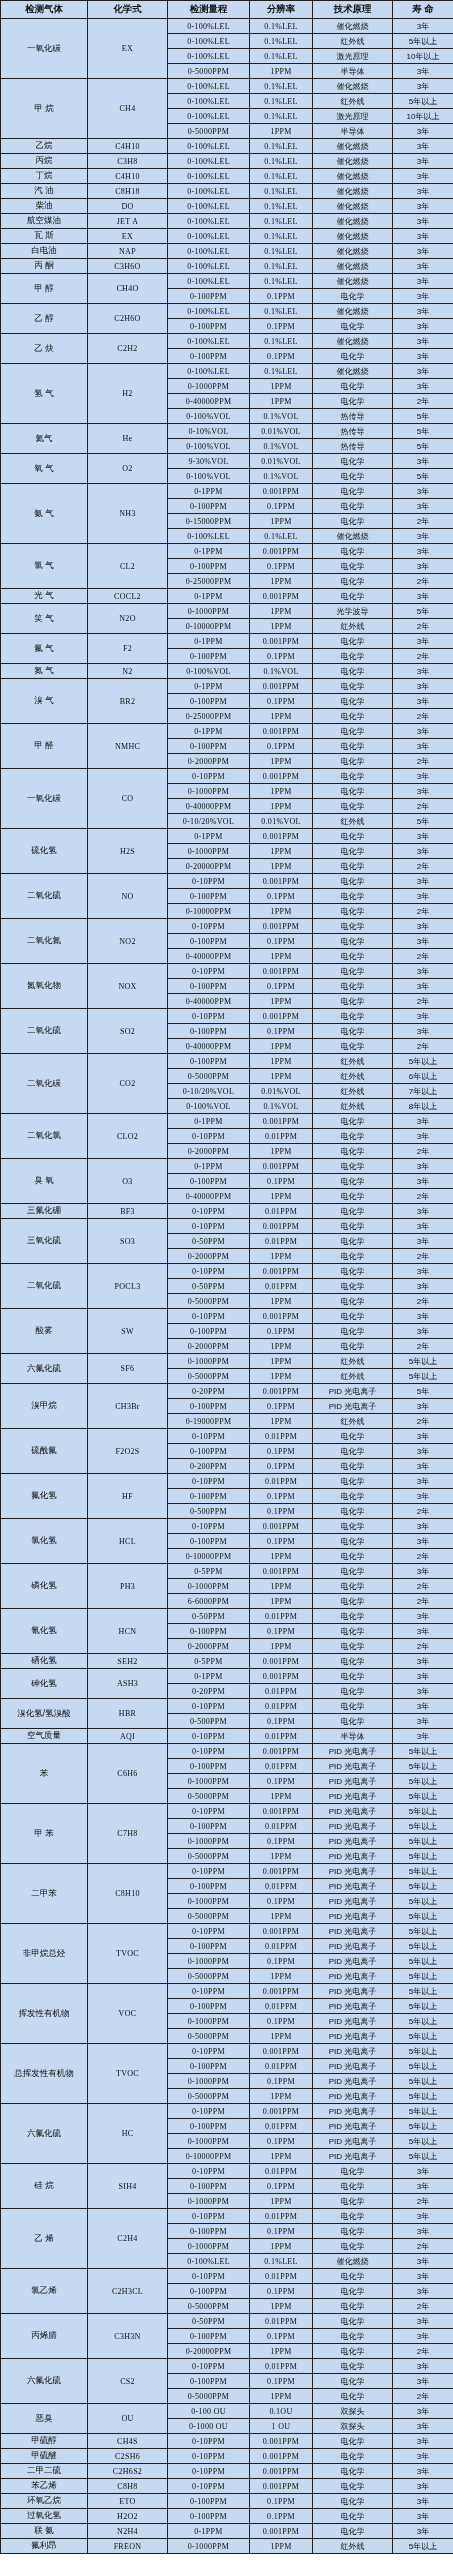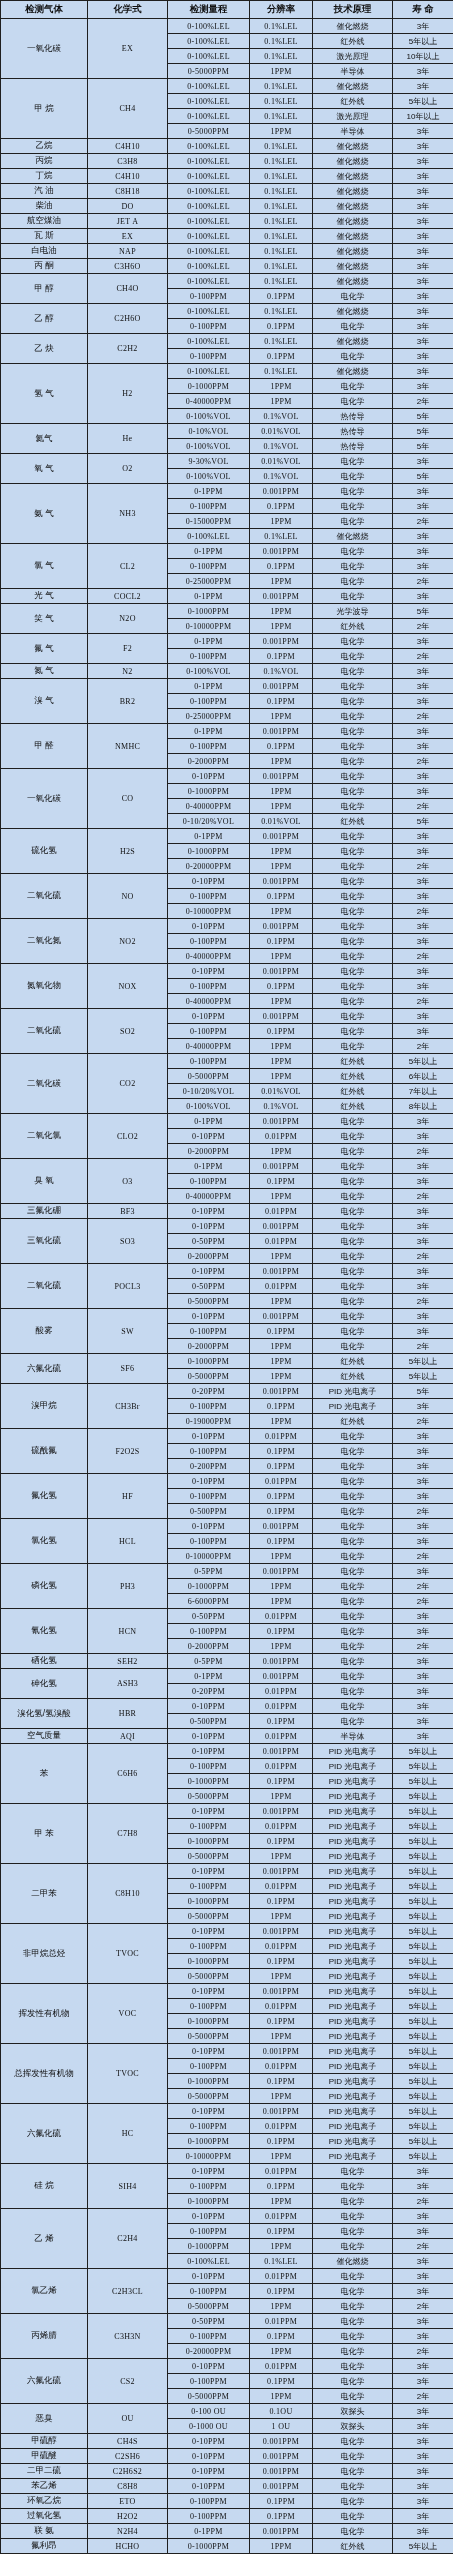--- a/index.html
+++ b/index.html
@@ -1212,21 +1212,21 @@
       <tr class="data-row group-start">
         <td rowspan="1" class="gas-cell">联 氨</td>
         <td rowspan="1" class="formula-cell">N2H4</td>
         <td class="range-cell">0-1PPM</td>
         <td class="resolution-cell">0.001PPM</td>
         <td class="principle-cell">电化学</td>
         <td class="lifespan-cell">3年</td>
       </tr>
       <tr class="data-row group-start">
         <td rowspan="1" class="gas-cell">氟利昂</td>
-        <td rowspan="1" class="formula-cell">HCHO</td>
+        <td rowspan="1" class="formula-cell">FREON</td>
         <td class="range-cell">0-1000PPM</td>
         <td class="resolution-cell">1PPM</td>
         <td class="principle-cell">红外线</td>
         <td class="lifespan-cell">5年以上</td>
       </tr>
     </tbody>
 </table>
 
 
 </body></html>

